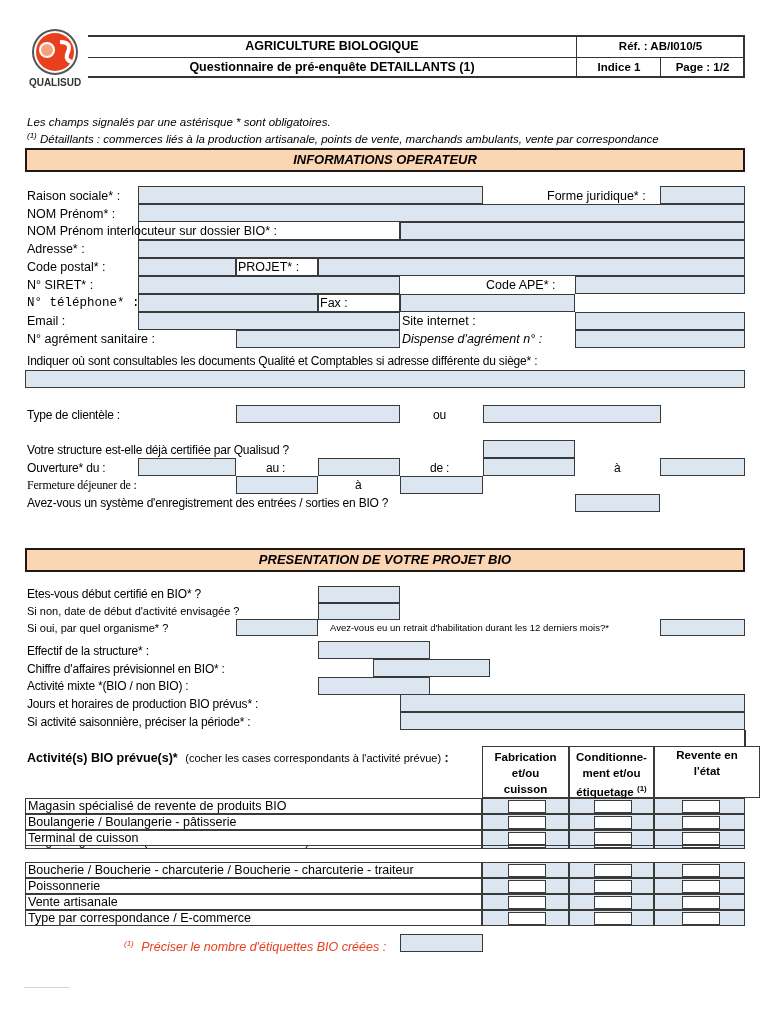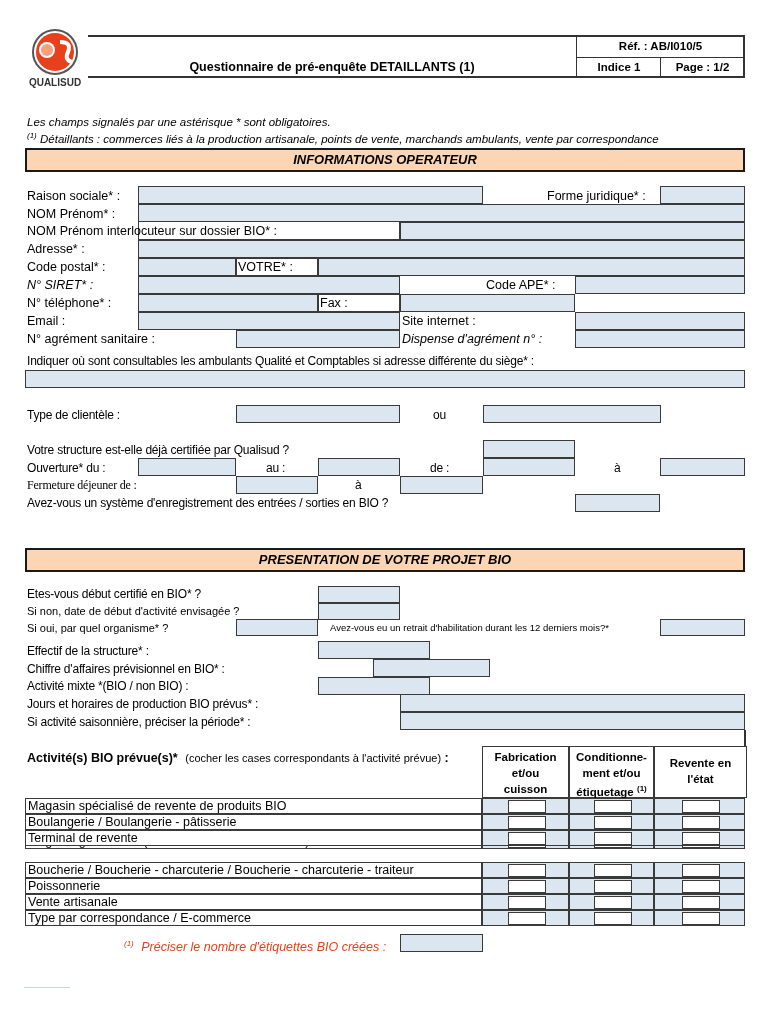--- a/index.html
+++ b/index.html
@@ -27,20 +27,21 @@
     <circle cx="35" cy="24" r="22" fill="#fff" stroke="#555" stroke-width="2"></circle>
     <circle cx="35" cy="24" r="19" fill="#e8401c"></circle>
     <circle cx="27" cy="22" r="8" fill="#fff"></circle>
     <circle cx="27" cy="22" r="6" fill="#f7a07a"></circle>
     <path d="M40 14 Q52 14 48 24 Q44 32 52 34" stroke="#fff" stroke-width="4" fill="none"></path>
   </svg>
   <div style="position:absolute;left:0;top:49px;width:70px;text-align:center;font-weight:bold;font-size:10px;color:#333;">QUALISUD</div>
 </div>
 
 <div class="abs" style="left:88px;top:35px;width:657px;height:43px;border-top:2px solid #333;border-bottom:2px solid #333;border-right:2px solid #333;box-sizing:border-box;">
+  <div class="abs" style="left:0;top:0;width:488px;height:20px;border-bottom:1.5px solid #333;text-align:center;font-weight:bold;font-size:12.5px;line-height:19px;">AGRICULTURE BIOLOGIQUE</div>
   <div class="abs" style="left:0;top:20px;width:488px;height:20px;text-align:center;font-weight:bold;font-size:12.5px;line-height:20px;">Questionnaire de pré-enquête DETAILLANTS (1)</div>
   <div class="abs" style="left:488px;top:0;width:167px;height:20px;border-left:1.5px solid #333;border-bottom:1.5px solid #333;text-align:center;font-weight:bold;font-size:11.5px;line-height:19px;">Réf. : AB/I010/5</div>
   <div class="abs" style="left:488px;top:20px;width:84px;height:20px;border-left:1.5px solid #333;text-align:center;font-weight:bold;font-size:11.5px;line-height:20px;">Indice 1</div>
   <div class="abs" style="left:572px;top:20px;width:83px;height:20px;border-left:1.5px solid #333;text-align:center;font-weight:bold;font-size:11.5px;line-height:20px;">Page : 1/2</div>
 </div>
 
 <div class="note" style="left:27px;top:116px;">Les champs signalés par une astérisque * sont obligatoires.</div>
 <div class="note" style="left:27px;top:131px;">
   <sup>(1)</sup>
   <span>Détaillants : commerces liés à la production artisanale, points de vente, marchands ambulants, vente par correspondance</span>
@@ -59,45 +60,45 @@
 <div class="cell" style="left:138px;top:222px;width:262px;height:18px;border-top:none;"></div>
 <div class="lbl" style="left:27px;top:223px;">NOM  Prénom interlocuteur sur dossier BIO* :</div>
 <div class="fld" style="left:400px;top:222px;width:345px;height:18px;"></div>
 
 <div class="lbl" style="left:27px;top:241px;">Adresse* :</div>
 <div class="fld" style="left:138px;top:240px;width:607px;height:18px;"></div>
 
 <div class="lbl" style="left:27px;top:259px;">Code postal* :</div>
 <div class="fld" style="left:138px;top:258px;width:98px;height:18px;"></div>
 <div class="cell" style="left:236px;top:258px;width:82px;height:18px;"></div>
-<div class="lbl" style="left:238px;top:259px;">VOTRE* :</div>
+<div class="lbl" style="left:238px;top:259px;">PROJET* :</div>
 <div class="fld" style="left:318px;top:258px;width:427px;height:18px;"></div>
 
-<div class="lbl" style="left:27px;top:277px;font-style:italic;">N° SIRET* :</div>
+<div class="lbl" style="left:27px;top:277px;">N° SIRET* :</div>
 <div class="fld" style="left:138px;top:276px;width:262px;height:18px;"></div>
 <div class="lbl" style="left:486px;top:277px;">Code APE* :</div>
 <div class="fld" style="left:575px;top:276px;width:170px;height:18px;"></div>
 
-<div class="lbl" style="left:27px;top:295px;">N° téléphone* :</div>
+<div class="lbl" style="left:27px;top:295px;font-family:Liberation Mono, monospace;">N° téléphone* :</div>
 <div class="fld" style="left:138px;top:294px;width:180px;height:18px;"></div>
 <div class="cell" style="left:318px;top:294px;width:82px;height:18px;"></div>
 <div class="lbl" style="left:320px;top:295px;">Fax :</div>
 <div class="fld" style="left:400px;top:294px;width:175px;height:18px;"></div>
 
 <div class="lbl" style="left:27px;top:313px;">Email :</div>
 <div class="fld" style="left:138px;top:312px;width:262px;height:18px;"></div>
 <div class="lbl" style="left:402px;top:313px;">Site internet :</div>
 <div class="fld" style="left:575px;top:312px;width:170px;height:18px;"></div>
 
 <div class="lbl" style="left:27px;top:331px;">N° agrément sanitaire :</div>
 <div class="fld" style="left:236px;top:330px;width:164px;height:18px;"></div>
 <div class="lbl" style="left:402px;top:331px;font-style:italic;">Dispense d'agrément n° :</div>
 <div class="fld" style="left:575px;top:330px;width:170px;height:18px;"></div>
 
-<div class="lbl narrow" style="left:27px;top:353px;">Indiquer où sont consultables les ambulants Qualité et Comptables si adresse différente du siège* :</div>
+<div class="lbl narrow" style="left:27px;top:353px;">Indiquer où sont consultables les documents Qualité et Comptables si adresse différente du siège* :</div>
 <div class="fld" style="left:25px;top:370px;width:720px;height:18px;"></div>
 
 <div class="lbl narrow" style="left:27px;top:407px;">Type de clientèle :</div>
 <div class="fld" style="left:236px;top:405px;width:164px;height:18px;"></div>
 <div class="lbl narrow" style="left:433px;top:407px;">ou</div>
 <div class="fld" style="left:483px;top:405px;width:178px;height:18px;"></div>
 
 <div class="lbl narrow" style="left:27px;top:442px;">Votre structure est-elle déjà certifiée par Qualisud ?</div>
 <div class="fld" style="left:483px;top:440px;width:92px;height:18px;"></div>
 
@@ -150,21 +151,21 @@
 <div class="col-head" style="left:482px;width:87px;">
   <div>Fabrication</div>
   <div>et/ou</div>
   <div>cuisson</div>
 </div>
 <div class="col-head" style="left:569px;width:85px;">
   <div>Conditionne-</div>
   <div>ment et/ou</div>
   <div><span>étiquetage</span> <sup>(1)</sup></div>
 </div>
-<div class="col-head" style="left:654px;width:93px;padding-top:8px;">
+<div class="col-head" style="left:654px;width:106px;padding-top:0;">
   <div>Revente en</div>
   <div>l'état</div>
 </div>
 
 <div id="activity-rows">
     <div class="act-row" style="top: 798px;">
       <div class="act-label">Magasin spécialisé de revente de produits BIO</div>
       <div class="act-col" style="left: 457px; width: 87px;">
         <div class="chk" style="left: 25px;"></div>
       </div>
@@ -181,21 +182,21 @@
         <div class="chk" style="left: 25px;"></div>
       </div>
       <div class="act-col" style="left: 544px; width: 85px;">
         <div class="chk" style="left: 24px;"></div>
       </div>
       <div class="act-col" style="left: 629px; width: 91px;">
         <div class="chk" style="left: 27px;"></div>
       </div>
     </div>
     <div class="act-row" style="top: 830px;">
-      <div class="act-label">Terminal de revente</div>
+      <div class="act-label">Terminal de cuisson</div>
       <div class="act-col" style="left: 457px; width: 87px;">
         <div class="chk" style="left: 25px;"></div>
       </div>
       <div class="act-col" style="left: 544px; width: 85px;">
         <div class="chk" style="left: 24px;"></div>
       </div>
       <div class="act-col" style="left: 629px; width: 91px;">
         <div class="chk" style="left: 27px;"></div>
       </div>
     </div>

